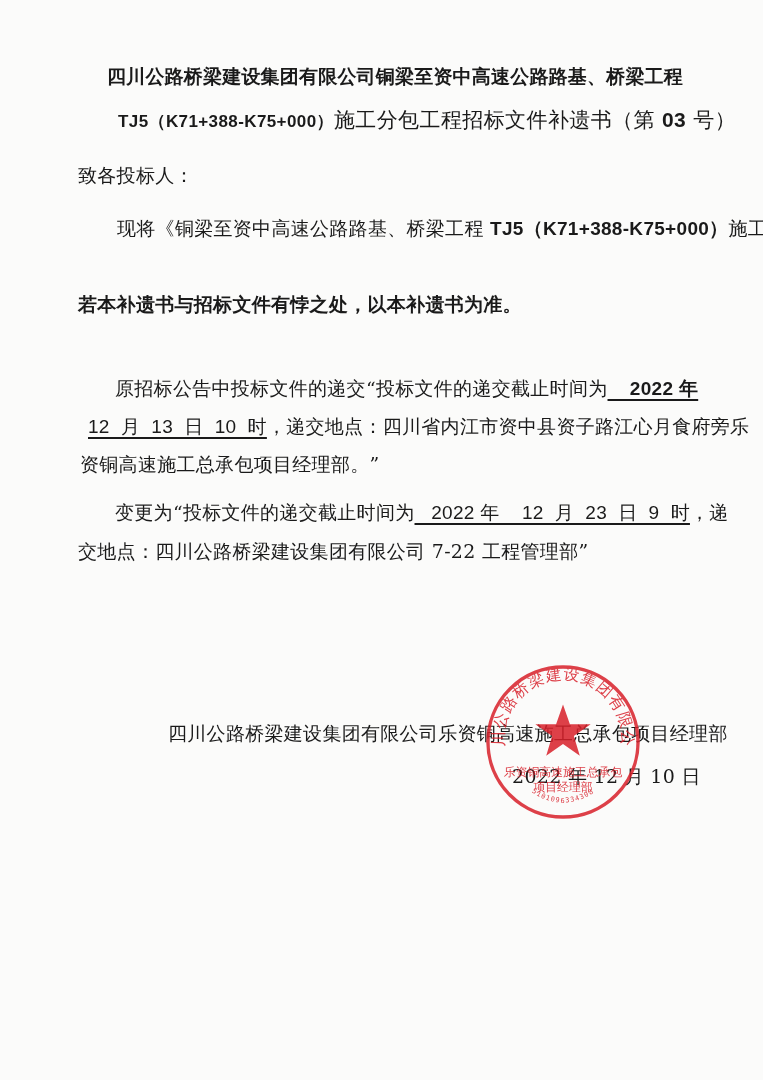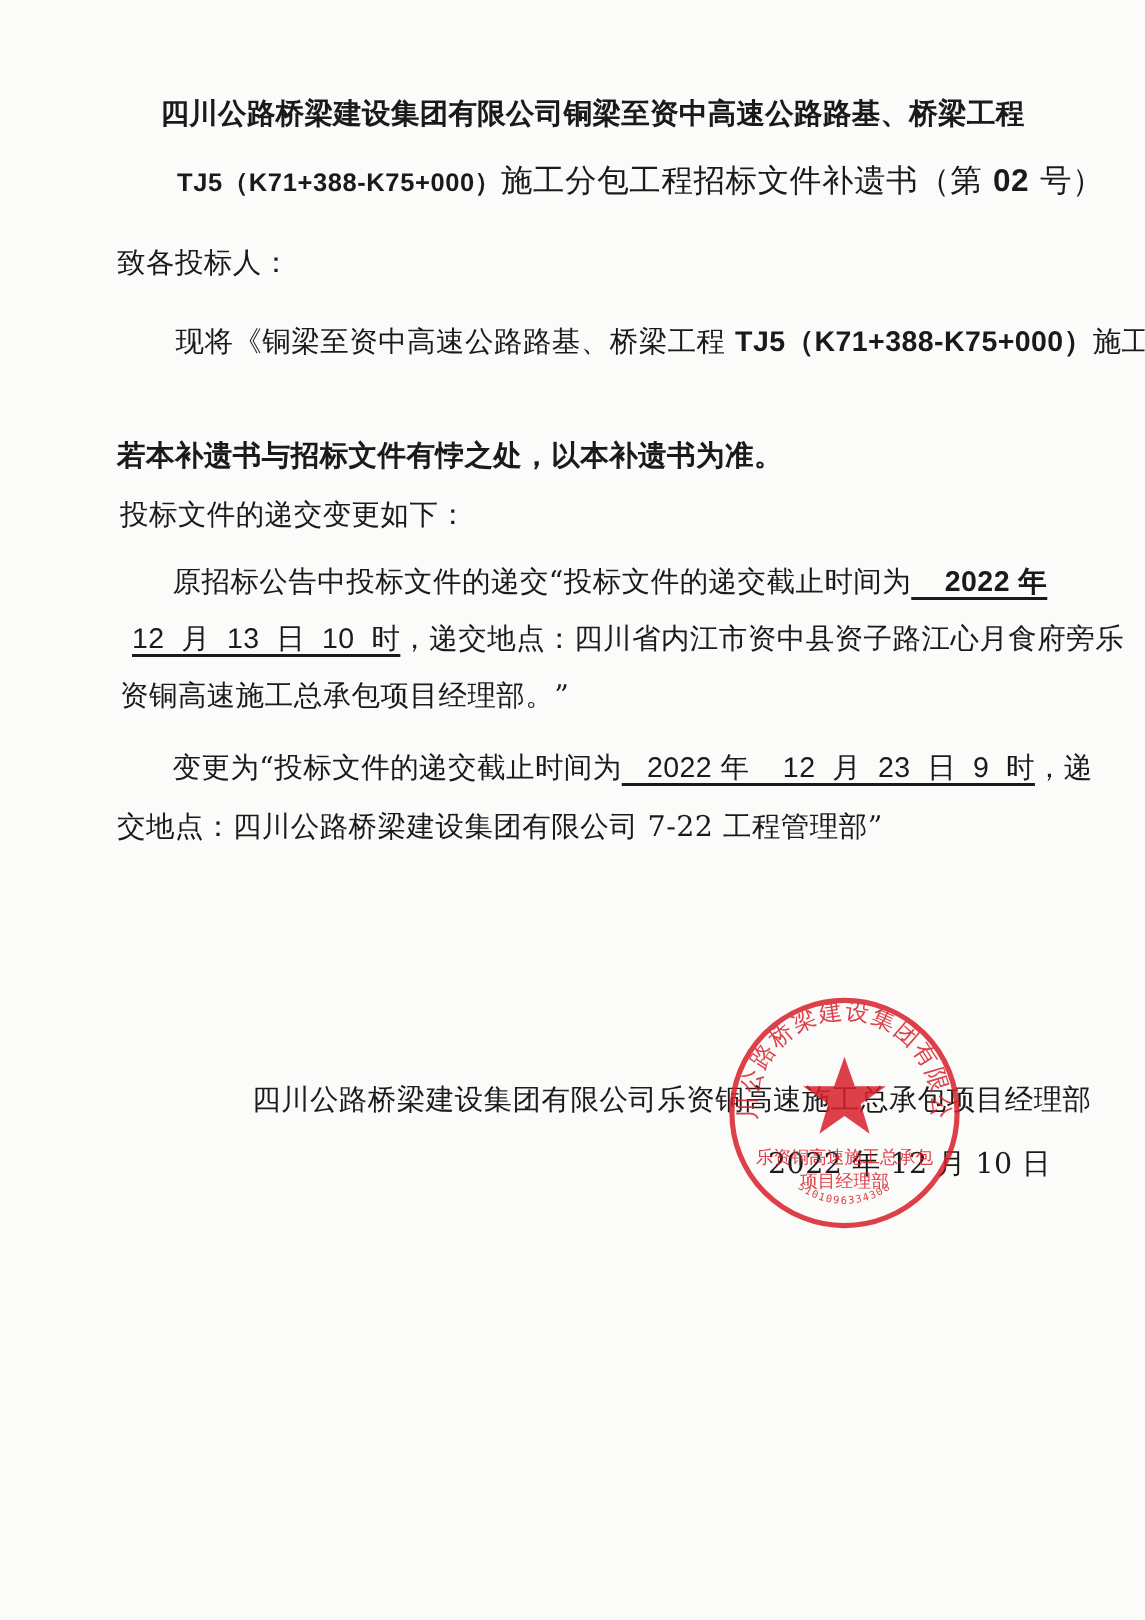--- a/index.html
+++ b/index.html
@@ -74,32 +74,31 @@
     }
   </style>
 </head>
 <body>
 
 <div class="page">
 
   <div class="line title" style="left:107px; top:64px;">四川公路桥梁建设集团有限公司铜梁至资中高速公路路基、桥梁工程</div>
   <div class="line title2" style="left:118px; top:108px;">
     <span class="code latin-bold">TJ5（K71+388-K75+000）</span><span>施工分包工程招标文件补遗书（第</span>
-    <span class="latin-bold">02</span>
+    <span class="latin-bold">03</span>
     <span>号）</span>
   </div>
 
   <div class="line" style="left:78px; top:163px;">致各投标人：</div>
 
   <div class="line" style="left:117px; top:216px;">
     <span>现将《铜梁至资中高速公路路基、桥梁工程 </span><span class="latin-bold">TJ5（K71+388-K75+000）</span><span>施工</span>
   </div>
   <div class="line" style="left:78px; top:292px;font-weight:bold;">若本补遗书与招标文件有悖之处，以本补遗书为准。</div>
 
-  <div class="line" style="left:80px; top:331px;">投标文件的递交变更如下：</div>
 
   <div class="line" style="left:115px; top:376px;">
     <span>原招标公告中投标文件的递交“投标文件的递交截止时间为</span><span class="ul latin" style="white-space:pre;font-weight:bold;">    2022 年</span>
   </div>
   <div class="line" style="left:88px; top:414px;">
     <span class="ul latin" style="white-space:pre;">12  月  13  日  10  时</span><span>，递交地点：四川省内江市资中县资子路江心月食府旁乐</span>
   </div>
   <div class="line" style="left:80px; top:452px;">资铜高速施工总承包项目经理部。”</div>
 
   <div class="line" style="left:115px; top:500px;">

